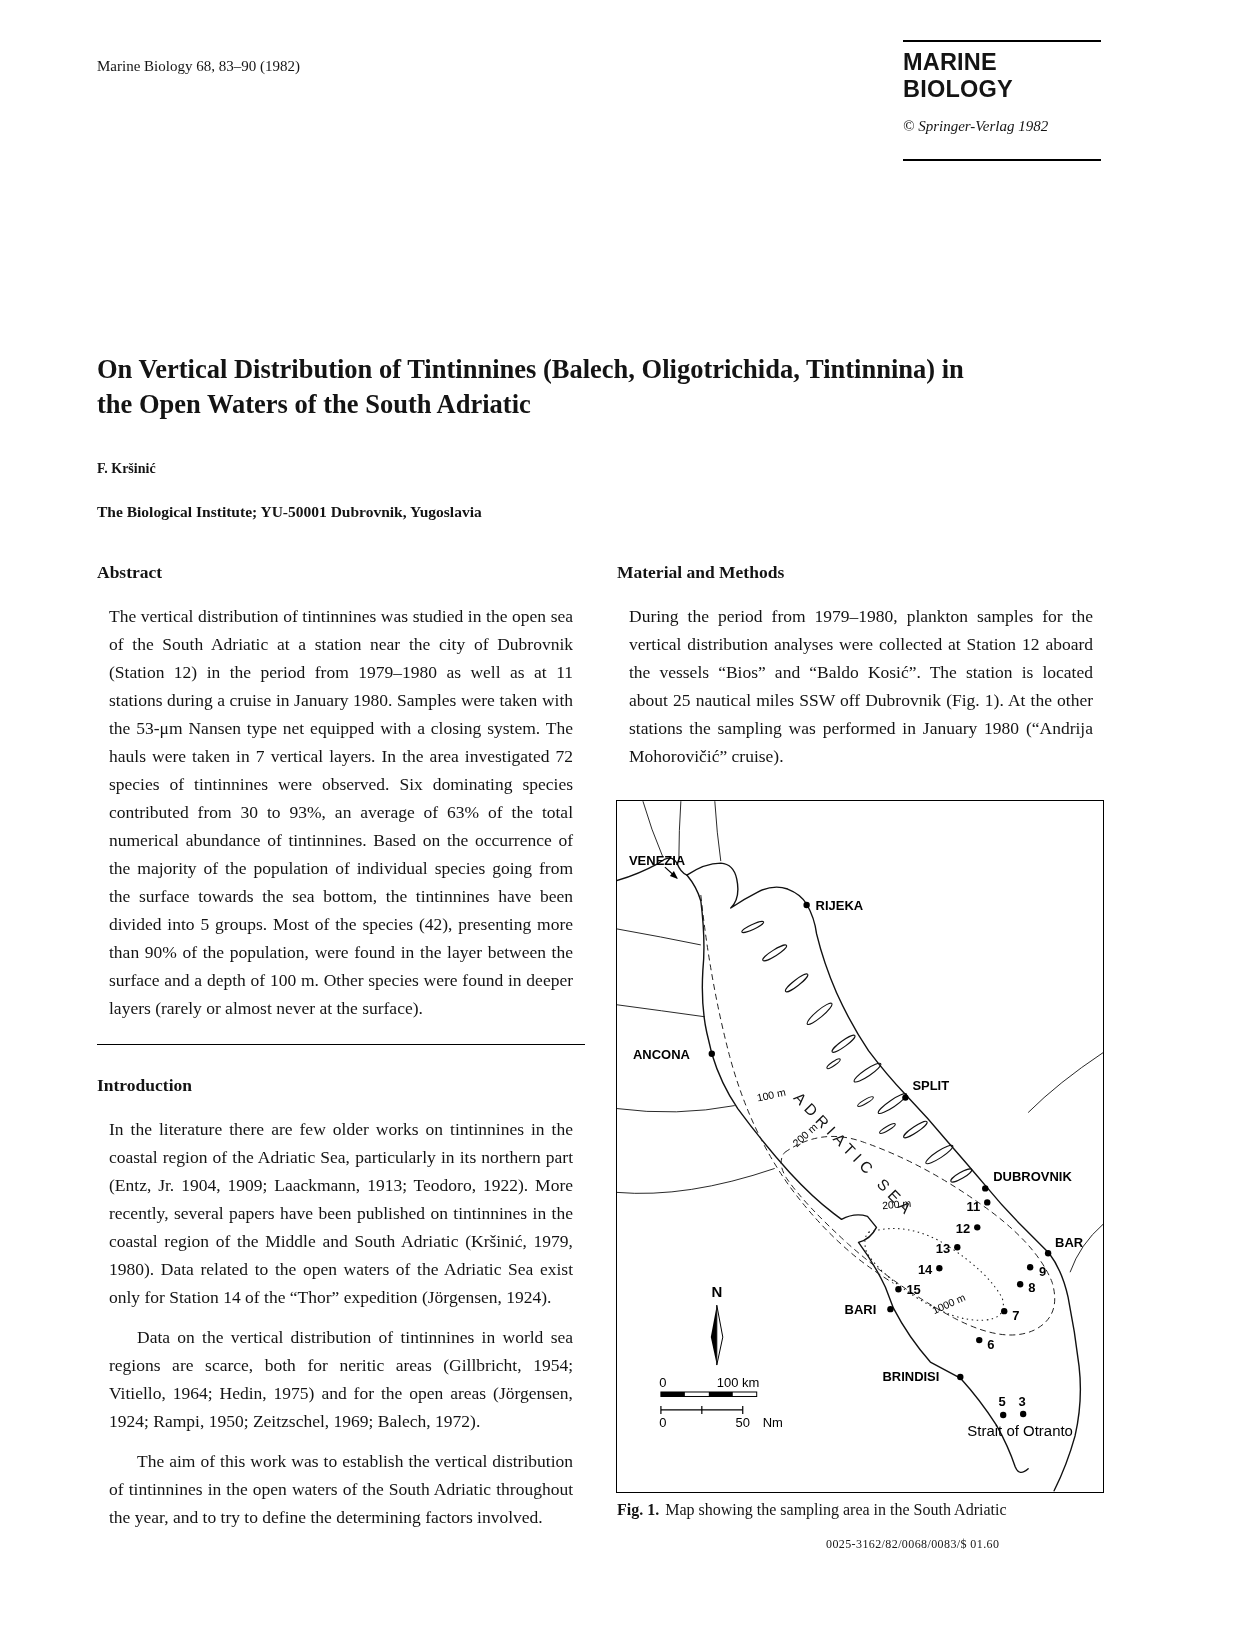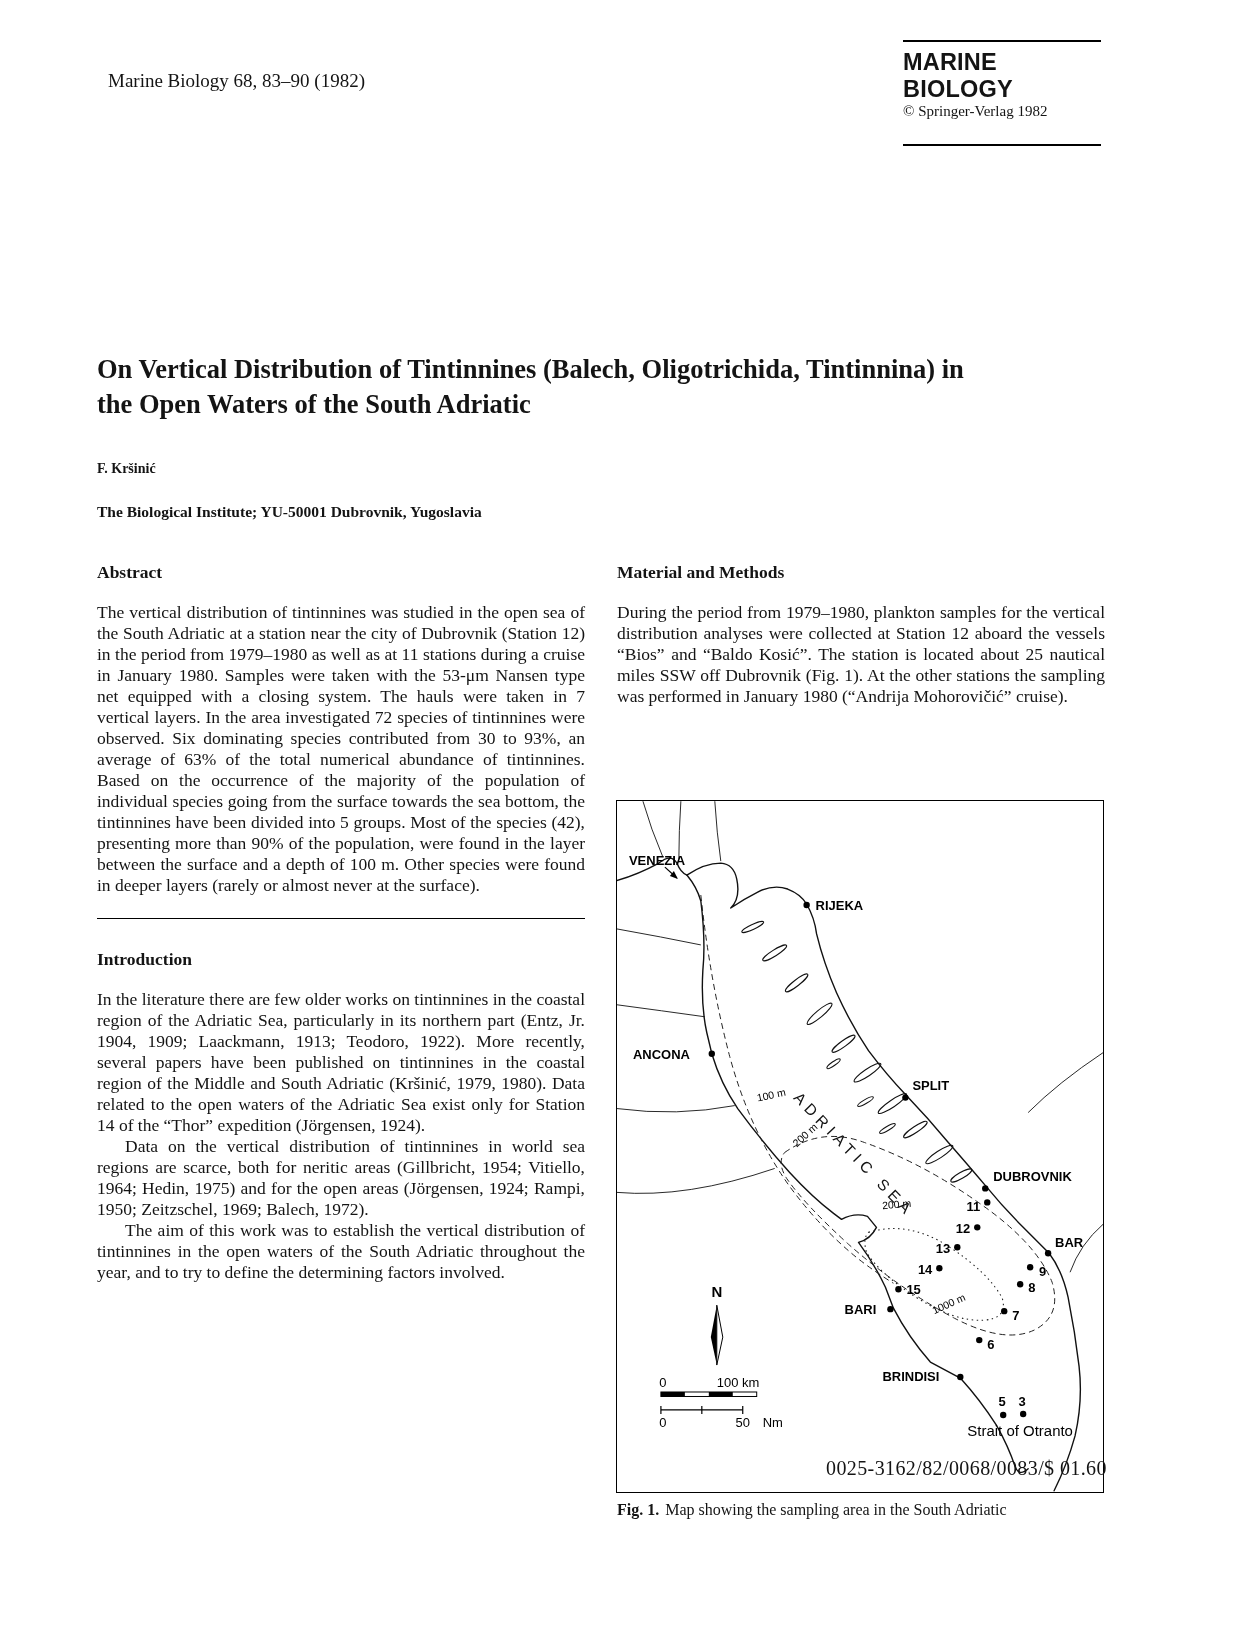--- a/index.html
+++ b/index.html
@@ -1,48 +1,48 @@
 <!DOCTYPE html>
 <html><head>
 <meta charset="utf-8">
 <style>
   html, body { margin:0; padding:0; background:#ffffff; }
   .page {
     position:relative; width:1245px; height:1636px; background:#ffffff;
     font-family:"Liberation Serif", serif; color:#141414; overflow:hidden;
   }
-  .journal-ref { position:absolute; left:97px; top:70px; font-size:19px;margin-left:11px; }
+  .journal-ref { position:absolute; left:97px; top:58px; font-size:15px; }
   .masthead {
     position:absolute; left:903px; top:40px; width:198px;
     border-top:2.2px solid #000; border-bottom:2px solid #000; padding:7px 0 24px 0;
   }
   .mast-name { font-family:"Liberation Sans", sans-serif; font-size:23.5px; font-weight:700; letter-spacing:0.2px; }
-  .mast-copy { font-size:15px; margin-top:0; }
+  .mast-copy { font-size:15px; margin-top:15px;font-style:italic; }
 
   .title { position:absolute; left:97px; top:352px; width:1010px; margin:0; font-size:26.5px; line-height:35px; font-weight:700; }
   .title span { display:block; }
   .author { position:absolute; left:97px; top:461px; font-size:14px; font-weight:700; }
   .affil  { position:absolute; left:97px; top:503px; font-size:15.5px; font-weight:700; }
 
   .col-left  { position:absolute; left:97px;  top:562px; width:488px; }
   .col-right { position:absolute; left:617px; top:562px; width:488px; }
   .sec  { font-size:17.5px; font-weight:700; margin:0 0 19px 0; }
-  .body { font-size:17.5px; line-height:21px; text-align:justify; margin:0; }
+  .body { font-size:17.5px; line-height:28px; text-align:justify; margin:12px; }
   .indent { text-indent:28px; }
   .divider { border-top:1.6px solid #000; height:0; margin:22px 0 30px 0; }
 
   .figure-box {
     position:absolute; left:616px; top:800px; width:488px; height:693px;
     border:1.6px solid #000; box-sizing:border-box; background:#fff;
   }
   .figure-box svg { display:block; width:100%; height:100%; }
 
   .caption { position:absolute; left:617px; top:1501px; width:488px; font-size:16px; }
   .cap-label { font-weight:700; margin-right:6px; }
-  .footer-code { position:absolute; left:826px; top:1457px; font-size:20px; letter-spacing:0.4px; }
+  .footer-code { position:absolute; left:826px; top:1537px; font-size:12px; letter-spacing:0.4px; }
 
   
   .coastline { fill:none; stroke:#111; stroke-width:1.4; stroke-linejoin:round; stroke-linecap:round; }
   .river  { fill:none; stroke:#111; stroke-width:0.9; }
   .island { fill:none; stroke:#111; stroke-width:1.1; }
   .dash    { fill:none; stroke:#222; stroke-width:1; stroke-dasharray:6 4; }
   .dotline { fill:none; stroke:#222; stroke-width:1.1; stroke-dasharray:1.5 3.5; }
   .map-city    { font:700 13px "Liberation Sans", sans-serif; fill:#000; }
   .map-station { font:700 13px "Liberation Sans", sans-serif; fill:#000; }
   .map-depth   { font:400 10.5px "Liberation Sans", sans-serif; fill:#000; }

